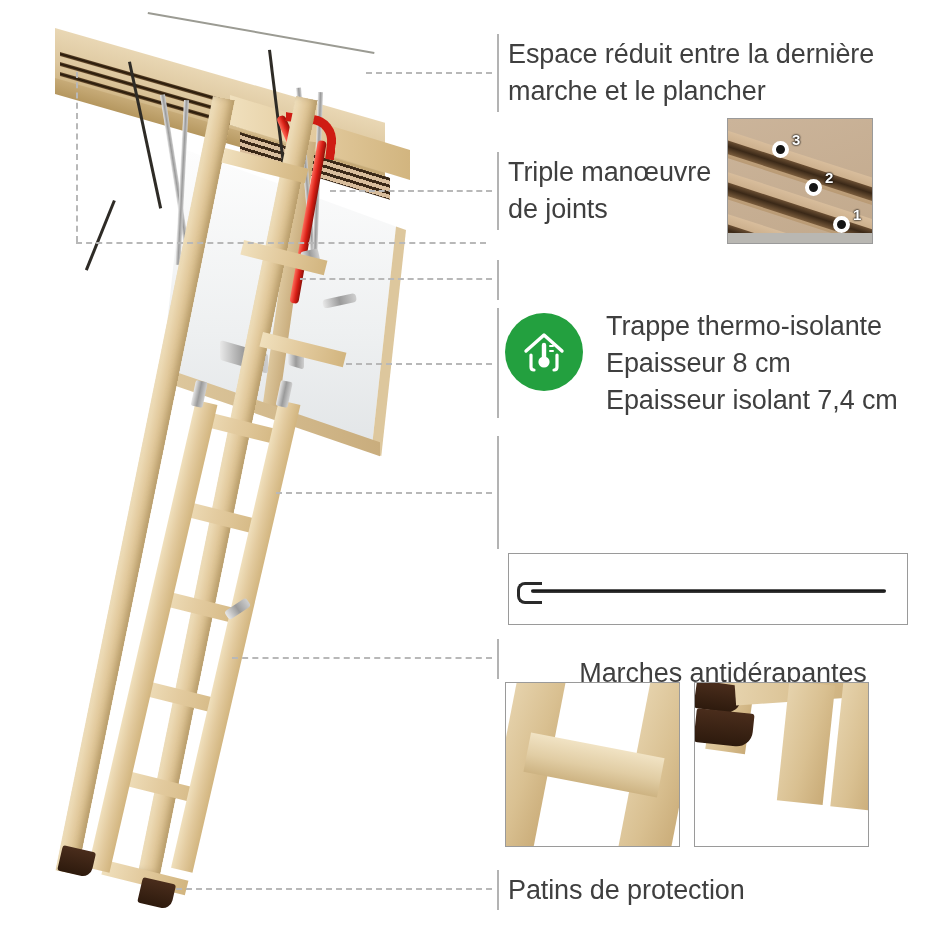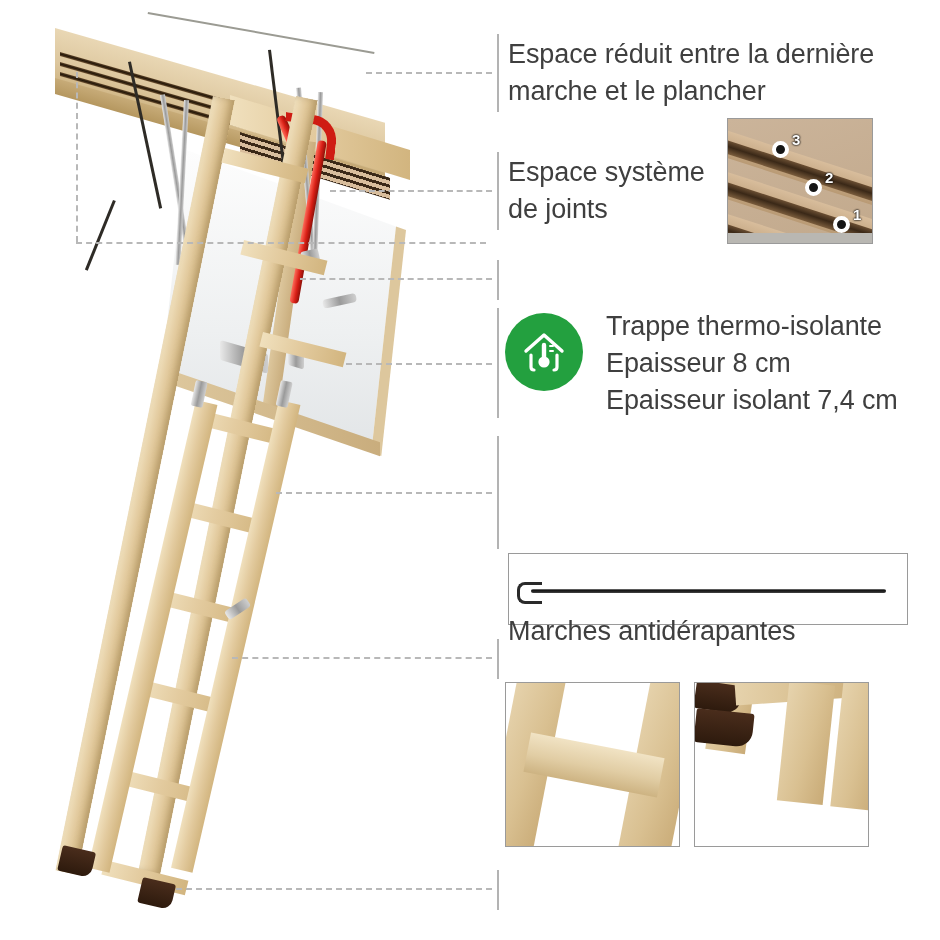--- a/index.html
+++ b/index.html
@@ -201,21 +201,21 @@
   <div class="leader" style="left:346px;top:363px;width:146px;"></div>
   <div class="leader" style="left:276px;top:492px;width:216px;"></div>
   <div class="leader" style="left:232px;top:657px;width:260px;"></div>
   <div class="leader" style="left:176px;top:888px;width:316px;"></div>
 
   <div class="tick" style="top:34px;height:78px;"></div>
   <div class="label abs" style="left:508px;top:36px;width:430px;">Espace réduit entre la dernière
 marche et le plancher</div>
 
   <div class="tick" style="top:152px;height:78px;"></div>
-  <div class="label abs" style="left:508px;top:154px;width:210px;">Espace système
+  <div class="label abs" style="left:508px;top:154px;width:210px;">Triple manœuvre
 de joints</div>
 
   <div class="photo" style="left:727px;top:118px;width:146px;height:126px;">
     <div class="joint-bg"></div>
     <div class="joint-wood" style="left:-20px;top:6px;width:200px;transform:rotate(18deg);"></div>
     <div class="joint-strip" style="left:-24px;top:14px;width:210px;transform:rotate(18deg);"></div>
     <div class="joint-wood" style="left:-24px;top:46px;width:210px;transform:rotate(18deg);"></div>
     <div class="joint-strip" style="left:-24px;top:56px;width:210px;transform:rotate(18deg);"></div>
     <div class="joint-wood" style="left:-24px;top:88px;width:210px;transform:rotate(18deg);"></div>
     <div class="joint-strip" style="left:-24px;top:98px;width:210px;transform:rotate(18deg);"></div>
@@ -251,35 +251,36 @@
   <div class="label abs" style="left:606px;top:382px;width:340px;">Epaisseur isolant 7,4 cm</div>
 
   <div class="tick" style="top:436px;height:113px;"></div>
 
   <div class="photo" style="left:508px;top:553px;width:400px;height:72px;">
     <div class="pole-rod"></div>
     <div class="pole-hook"></div>
   </div>
 
   <div class="tick" style="top:639px;height:40px;"></div>
-  <div class="label abs" style="left:508px;top:613px;width:430px;">Marches antidérapantes</div>
+  <div class="label abs" style="left:508px;top:655px;width:430px;text-align:center;">Marches antidérapantes</div>
 
   <div class="photo" style="left:505px;top:682px;width:175px;height:165px;">
     <div class="wood" style="left:-6px;top:-10px;width:48px;height:195px;transform:rotate(11deg);"></div>
     <div class="wood" style="left:128px;top:-14px;width:52px;height:200px;transform:rotate(11deg);"></div>
     <div class="wood" style="left:20px;top:62px;width:136px;height:40px;transform:rotate(11deg);
                 background:linear-gradient(180deg,#f1e3c4 0%,#e1cda4 55%,#cdb382 100%);"></div>
   </div>
 
   <div class="photo" style="left:694px;top:682px;width:175px;height:165px;">
     <div class="wood" style="left:16px;top:-16px;width:40px;height:85px;transform:rotate(8deg);"></div>
     <div class="foot" style="left:6px;top:56px;width:46px;height:28px;transform:rotate(8deg);
                 border-radius:3px 3px 14px 4px;"></div>
     <div class="wood" style="left:40px;top:-10px;width:130px;height:28px;transform:rotate(-4deg);"></div>
     <div class="wood" style="left:88px;top:0px;width:46px;height:120px;transform:rotate(6deg);"></div>
     <div class="foot" style="left:80px;top:108px;width:58px;height:34px;transform:rotate(6deg);
                 border-radius:3px 3px 16px 4px;"></div>
     <div class="wood" style="left:142px;top:-4px;width:44px;height:130px;transform:rotate(6deg);"></div>
   </div>
 
   <div class="tick" style="top:870px;height:40px;"></div>
+  <div class="label abs" style="left:508px;top:872px;width:430px;">Patins de protection</div>
 
 </div>
 
 </body></html>

